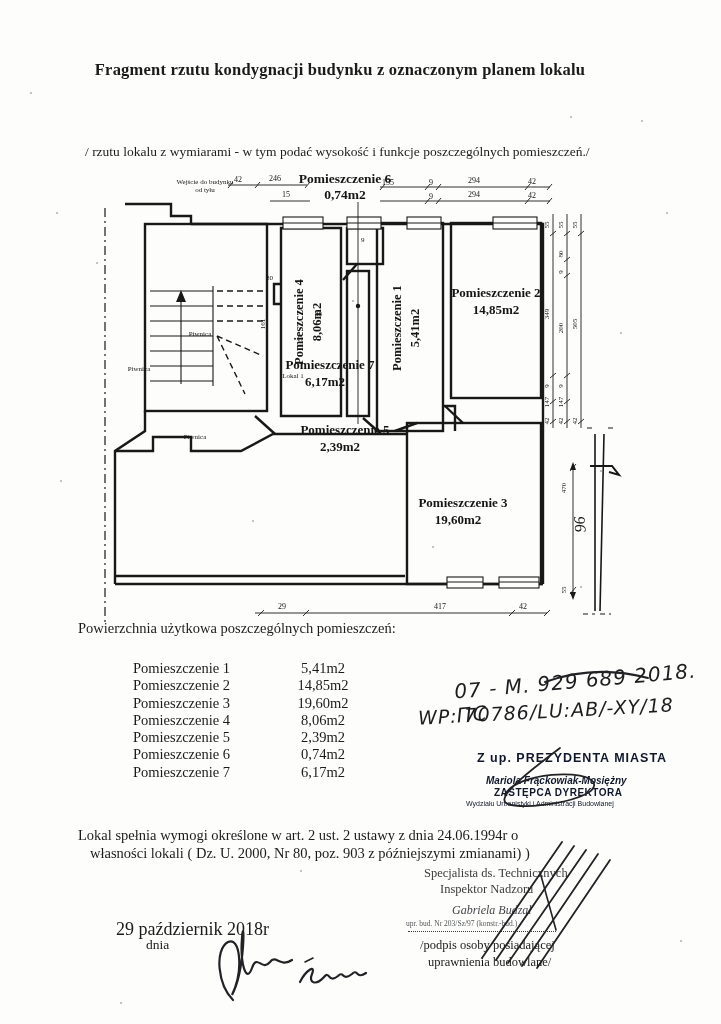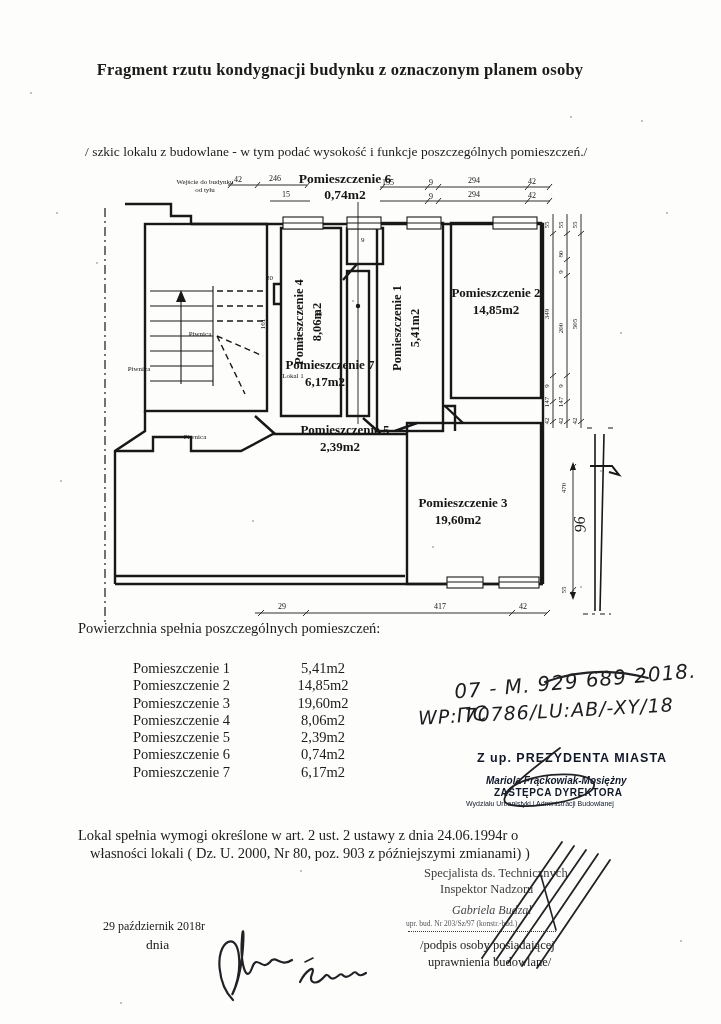--- a/index.html
+++ b/index.html
@@ -34,40 +34,40 @@
   .stamp-name{left:486px;top:775px;font-size:10px;font-weight:bold;font-style:italic;filter:blur(.3px);}
   .stamp-role{left:494px;top:787px;font-size:10px;font-weight:bold;letter-spacing:.5px;filter:blur(.3px);}
   .stamp-dept{left:466px;top:800px;font-size:7px;filter:blur(.3px);}
   .spec1{left:424px;top:866px;font-size:12.5px;color:#3c3c3e;filter:blur(.2px);}
   .spec2{left:440px;top:882px;font-size:12.5px;color:#3c3c3e;filter:blur(.2px);}
   .signer-name{left:452px;top:903px;font-size:12px;font-style:italic;color:#44464a;filter:blur(.3px);}
   .signer-cert{left:406px;top:919px;font-size:7.5px;color:#55575b;filter:blur(.2px);}
   .dotline{left:408px;top:931px;width:148px;border-top:1.5px dotted #3a3a3a;}
   .cap1{left:420px;top:938px;font-size:12.5px;}
   .cap2{left:428px;top:955px;font-size:12.5px;}
-  .date-value{left:103px;top:919px;font-size:12px;}
+  .date-value{left:116px;top:919px;font-size:18px;}
   .date-label{left:146px;top:937px;font-size:13.5px;}
   .dot{position:absolute;width:2px;height:2px;background:#6d6d6d;border-radius:50%;opacity:.55;}
   svg text{font-family:"Liberation Serif",serif;fill:#161616;}
   .dim{font-size:8px;}
   .dim7{font-size:7px;}
   .rlabel{font-weight:bold;font-size:12.5px;}
   .rlabel-lg{font-weight:bold;font-size:13px;}
   .tiny{font-size:7px;}
   .planhead{font-weight:bold;font-size:13.5px;}
 </style>
 </head>
 <body>
 
 <div class="page">
 
   <div class="abs title-block">
-    <div class="title-line1">Fragment rzutu kondygnacji budynku z oznaczonym planem osoby</div>
+    <div class="title-line1">Fragment rzutu kondygnacji budynku z oznaczonym planem lokalu</div>
   </div>
-  <div class="abs note">/ szkic lokalu z budowlane  - w tym podać wysokość i funkcje poszczególnych pomieszczeń./</div>
+  <div class="abs note">/ rzutu lokalu z wymiarami  - w tym podać wysokość i funkcje poszczególnych pomieszczeń./</div>
 
   <svg class="abs plan-svg" width="560" height="462" viewBox="0 0 560 462">
     <g stroke="#181818" fill="none">
 
       <g stroke="none" fill="#161616">
         <text class="dim" x="143" y="16" text-anchor="middle">42</text>
         <text class="dim" x="180" y="15" text-anchor="middle">246</text>
         <text class="planhead" x="250" y="17" text-anchor="middle">Pomieszczenie 6</text>
         <text class="dim" x="293" y="19" text-anchor="middle">155</text>
         <text class="dim" x="336" y="19" text-anchor="middle">9</text>
@@ -201,21 +201,21 @@
         <text class="rlabel-lg" x="368" y="341" text-anchor="middle">Pomieszczenie 3</text>
         <text class="rlabel-lg" x="363" y="358" text-anchor="middle">19,60m2</text>
         <text class="tiny" x="105" y="170" text-anchor="middle">Piwnica</text>
         <text class="tiny" x="44" y="205" text-anchor="middle">Piwnica</text>
         <text class="tiny" x="100" y="273" text-anchor="middle">Piwnica</text>
         <text class="tiny" x="198" y="212" text-anchor="middle">Lokal 1</text>
       </g>
     </g>
   </svg>
 
-  <div class="abs sum-heading">Powierzchnia spełnia poszczególnych pomieszczeń:</div>
+  <div class="abs sum-heading">Powierzchnia użytkowa poszczególnych pomieszczeń:</div>
   <div class="abs room-table">
     <div class="room-row">
       <span class="room-name">Pomieszczenie 1</span>
       <span class="room-area">5,41m2</span>
     </div>
     <div class="room-row">
       <span class="room-name">Pomieszczenie 2</span>
       <span class="room-area">14,85m2</span>
     </div>
     <div class="room-row">

